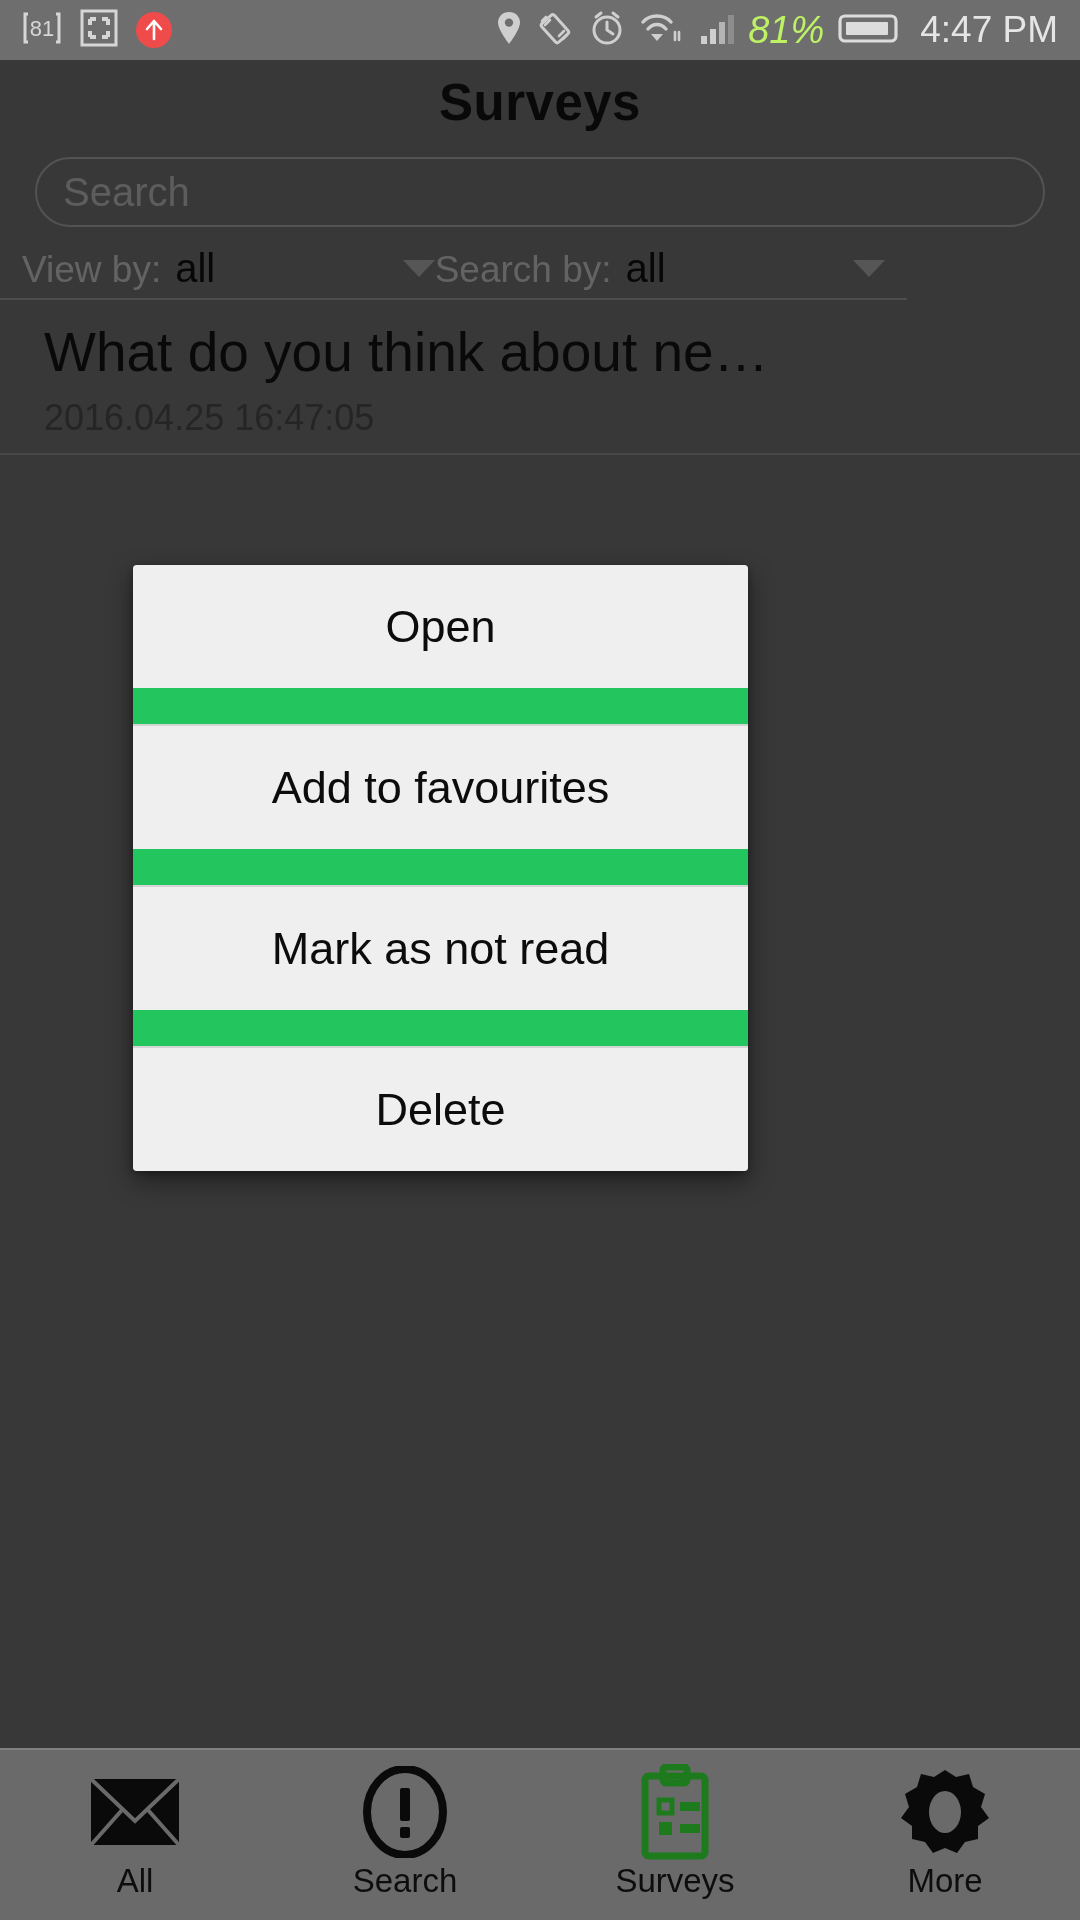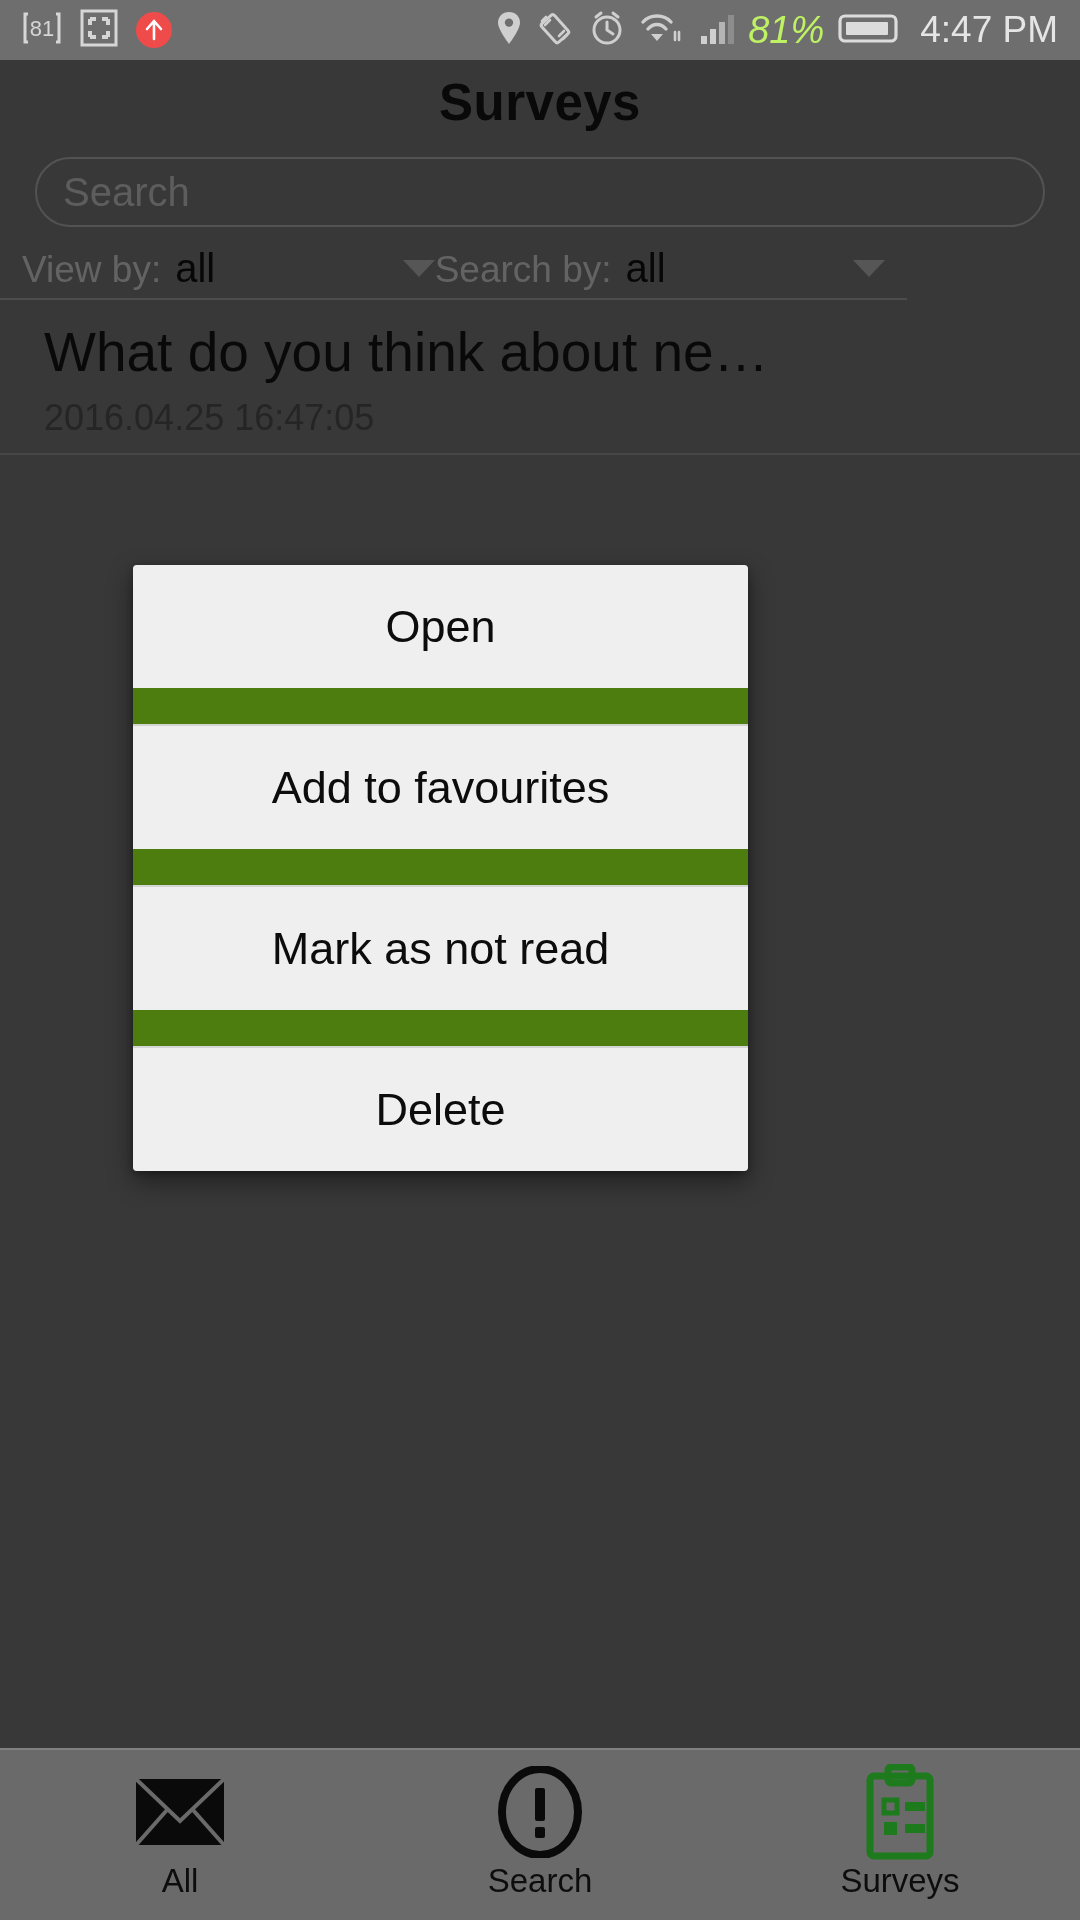--- a/index.html
+++ b/index.html
@@ -111,21 +111,21 @@
   }
   #listitem .li-date {
     font-size: 36px; color: #3e3e3e;
     line-height: 52px; margin-top: 4px;
   }
 
   
   #dialog {
     position: absolute; left: 133px; top: 565px;
     width: 615px;
-    background: #4d7c0f;
+    background: #22c55e;
     border-radius: 4px;
     box-shadow: 0 10px 26px rgba(0,0,0,0.45), 0 2px 6px rgba(0,0,0,0.3);
     z-index: 20;
     overflow: hidden;
     text-align: center;
   }
   .dlg-item {
     height: 123px;
     display: flex; align-items: center; justify-content: center;
     font-size: 45px; color: #0c0c0c;
@@ -301,16 +301,27 @@
           <rect x="30" y="3" width="24" height="16" rx="3" fill="none" stroke="#1d7a1d" stroke-width="7"></rect>
           <rect x="26" y="36" width="13" height="13" fill="none" stroke="#1d7a1d" stroke-width="5"></rect>
           <rect x="47" y="38" width="20" height="9" fill="#1d7a1d"></rect>
           <rect x="26" y="58" width="13" height="13" fill="#1d7a1d"></rect>
           <rect x="47" y="60" width="20" height="9" fill="#1d7a1d"></rect>
         </svg>
       </span>
       <span class="nav-lbl">Surveys</span>
     </div>
 
+    <div class="nav-tab">
+      <span class="nav-ico">
+        <svg width="92" height="92" viewBox="0 0 92 92">
+          <path d="M46 4
+                   L57 11 L70 8 L74 21 L86 28 L82 41 L90 52 L79 60 L79 73 L66 76 L58 87 L46 82
+                   L34 87 L26 76 L13 73 L13 60 L2 52 L10 41 L6 28 L18 21 L22 8 L35 11 Z" fill="#0a0a0a"></path>
+          <ellipse cx="46" cy="46" rx="16" ry="21" fill="#6a6a6a"></ellipse>
+        </svg>
+      </span>
+      <span class="nav-lbl">More</span>
+    </div>
 
   </div>
 
 </div>
 
 </body></html>

